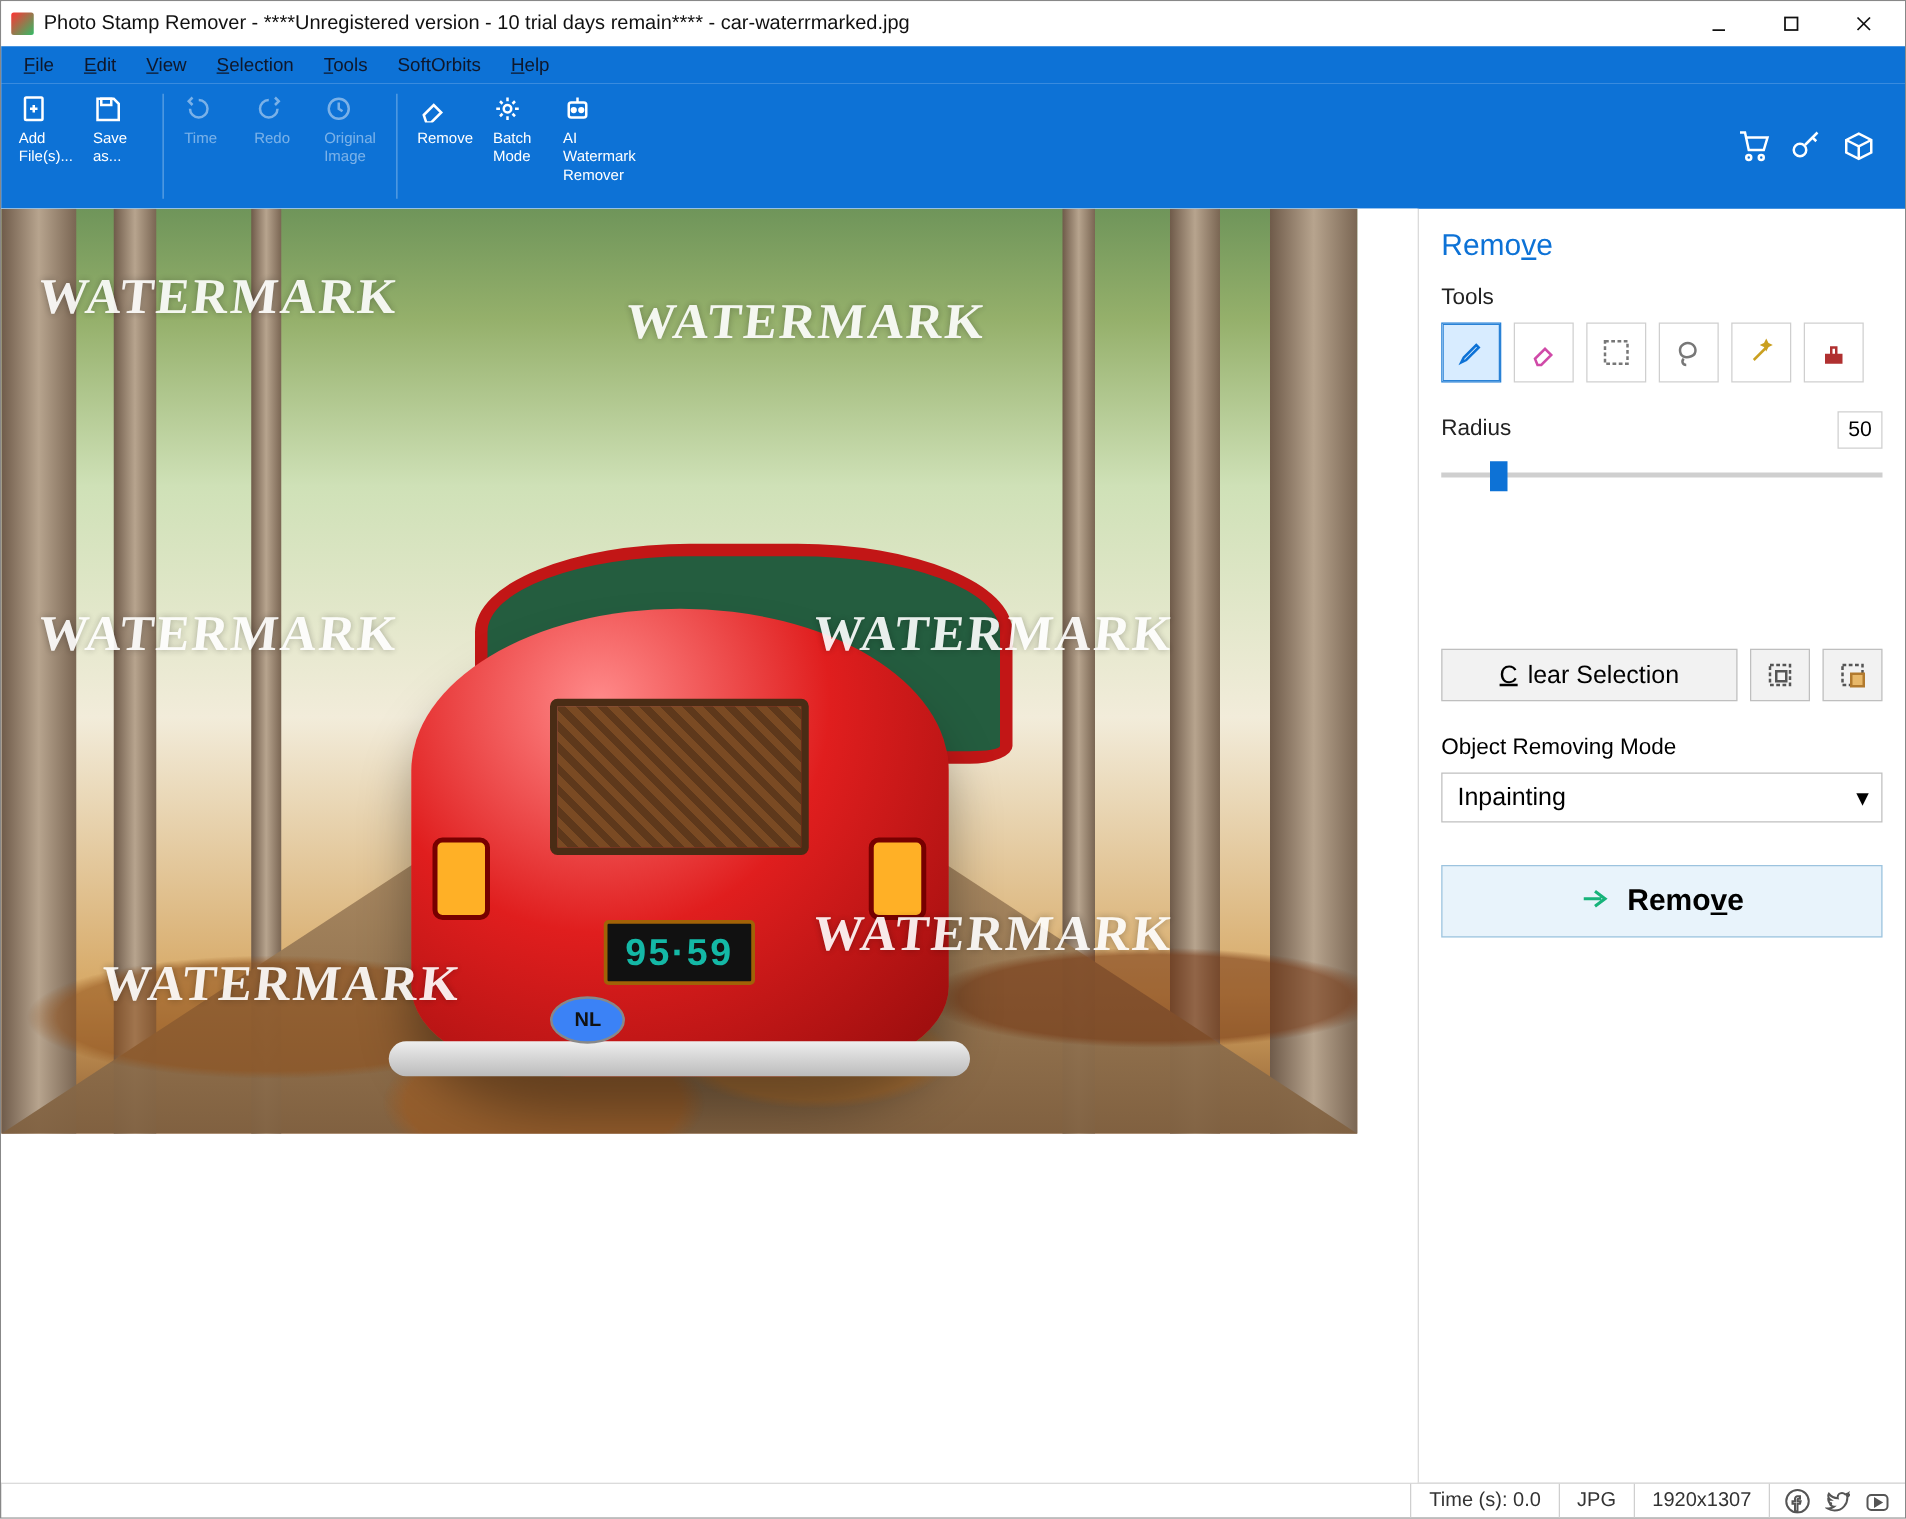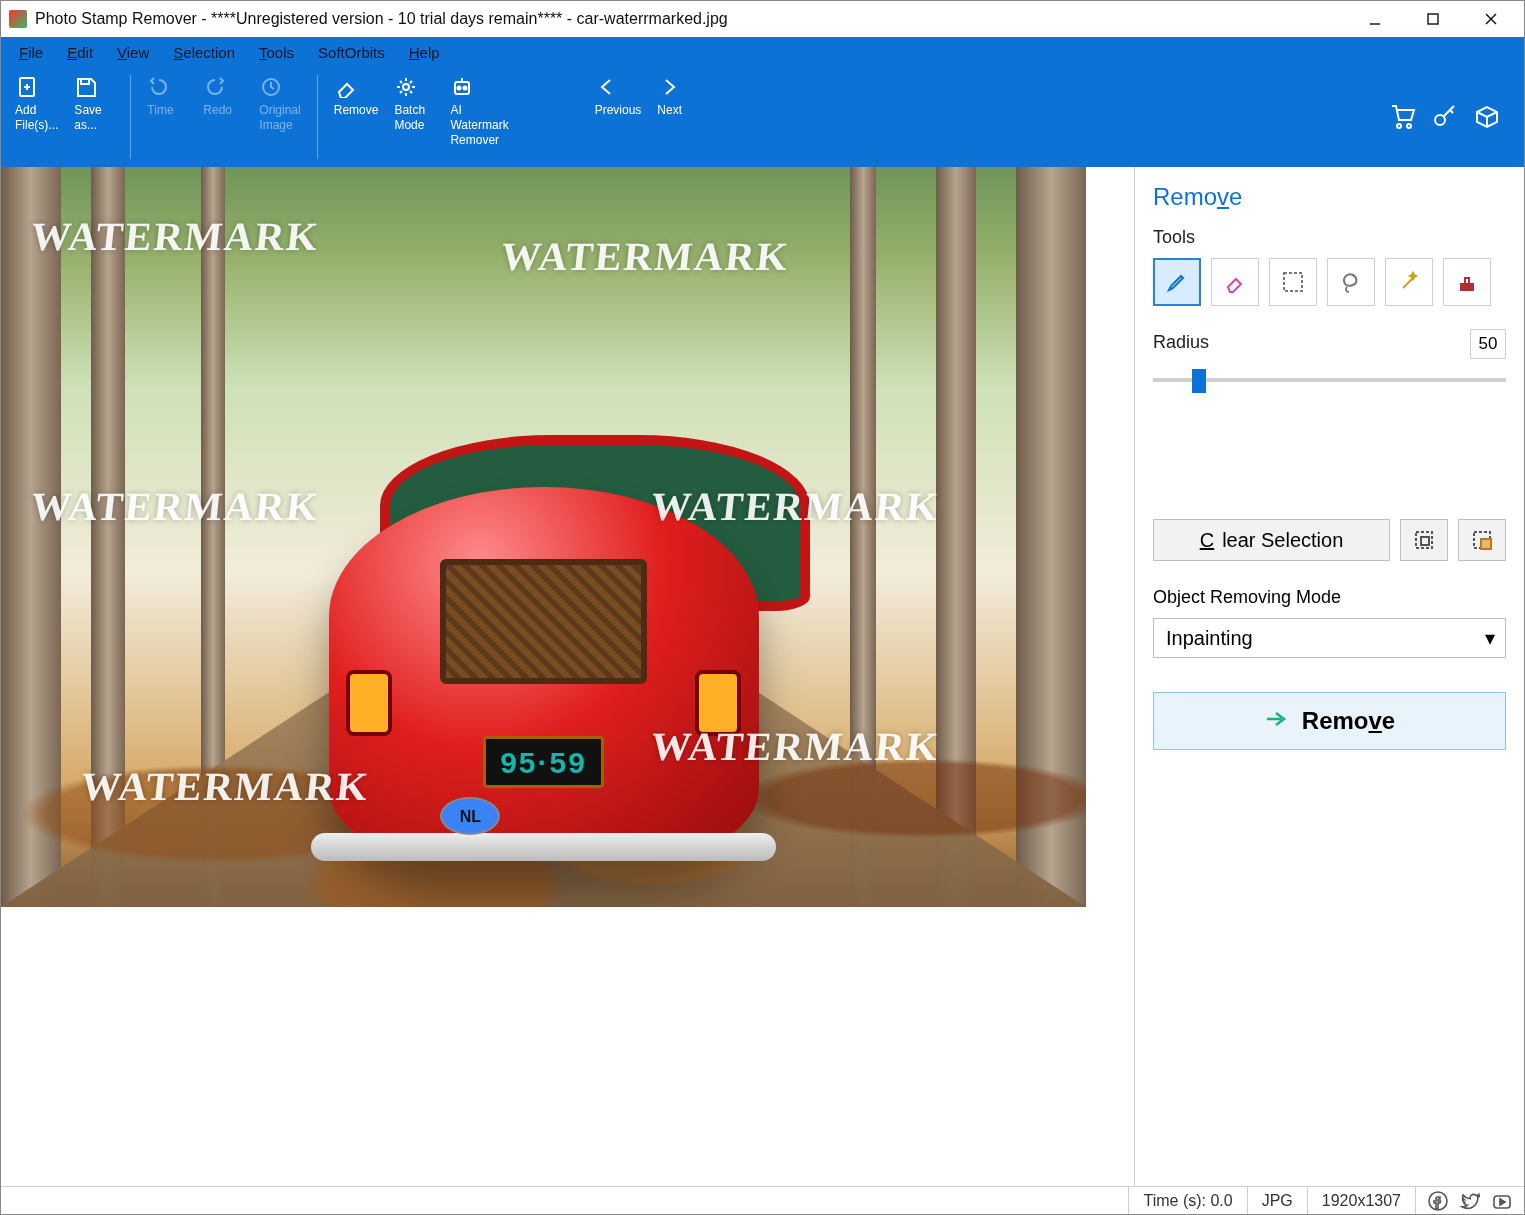--- a/index.html
+++ b/index.html
@@ -215,38 +215,20 @@
               <circle cx="8" cy="12" r="1.5" fill="#fff"></circle>
               <circle cx="14" cy="12" r="1.5" fill="#fff"></circle>
               <line x1="11" y1="2" x2="11" y2="6"></line>
             </svg>
           </div>
         <span class="lbl">AI</span>
           <span class="lbl">Watermark</span>
           <span class="lbl">Remover</span>
       </div>
     </div>
-    <div class="ribbon-group" style="margin-left:70px">
-      <div class="rbtn">
-        <div class="ricon">
-            <svg>
-              <polyline points="14,4 6,11 14,18"></polyline>
-            </svg>
-          </div>
-        <span class="lbl">Previous</span>
-      </div>
-      <div class="rbtn">
-        <div class="ricon">
-            <svg>
-              <polyline points="8,4 16,11 8,18"></polyline>
-            </svg>
-          </div>
-        <span class="lbl">Next</span>
-      </div>
-    </div>
     <div class="ribbon-right">
       <svg>
           <circle cx="9" cy="22" r="2"></circle>
           <circle cx="19" cy="22" r="2"></circle>
           <path d="M2 2h4l3 14h12l3-10H7"></path>
         </svg>
       <svg>
           <circle cx="8" cy="16" r="5"></circle>
           <path d="M12 12l10-10M18 6l3 3"></path>
         </svg>

